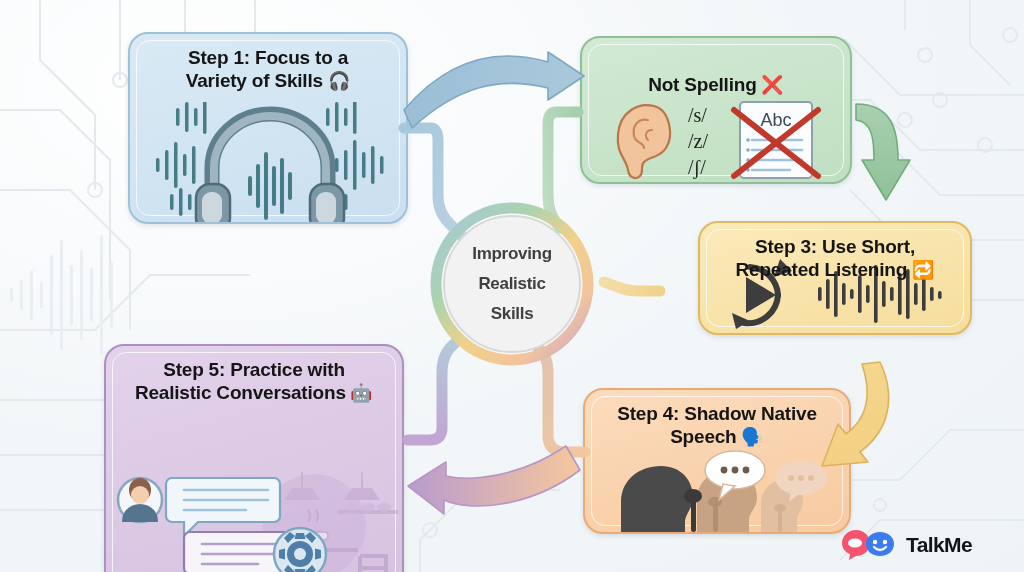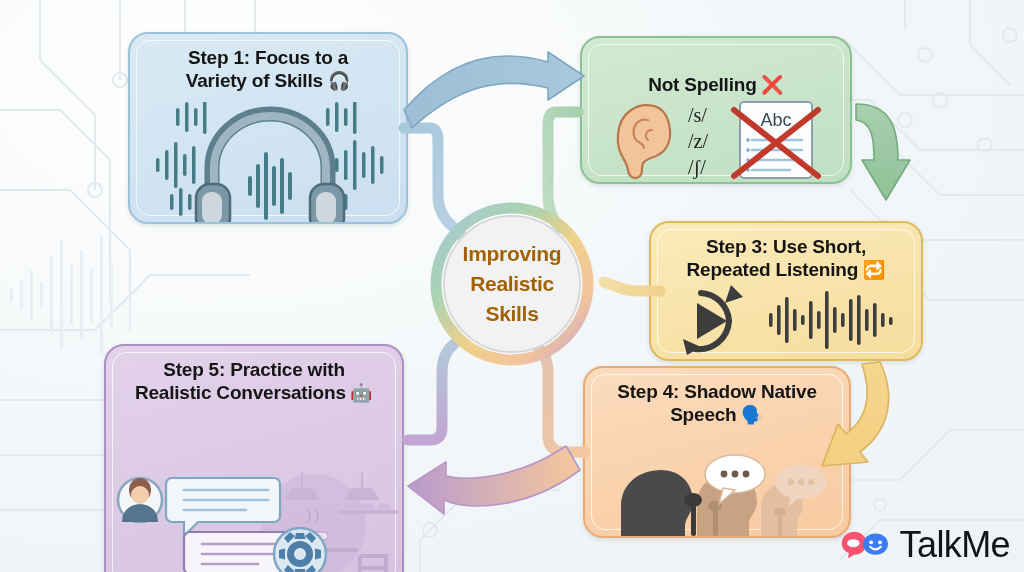--- a/index.html
+++ b/index.html
@@ -30,45 +30,45 @@
     letter-spacing:-.2px;z-index:3;
   }
   .card .art{position:absolute;left:0;right:0;bottom:0;z-index:2;}
 
   .c1{left:128px;top:32px;width:280px;height:192px;
       background:linear-gradient(165deg,#d9eaf4 0%,#cadff0 100%);
       border:2.5px solid #9dc2d8;}
   .c2{left:580px;top:36px;width:272px;height:148px;
       background:linear-gradient(165deg,#d2ead3 0%,#bfdfc2 100%);
       border:2.5px solid #8dc195;}
-  .c3{left:649px;top:221px;width:274px;height:140px;
+  .c3{left:698px;top:221px;width:274px;height:114px;
       background:linear-gradient(165deg,#fbeaba 0%,#f5dd9c 100%);
       border:2.5px solid #dfb95f;}
-  .c4{left:583px;top:366px;width:268px;height:172px;
+  .c4{left:583px;top:388px;width:268px;height:146px;
       background:linear-gradient(165deg,#fbdcbd 0%,#f8caa0 100%);
       border:2.5px solid #e8ab77;}
   .c5{left:104px;top:344px;width:300px;height:248px;
       background:linear-gradient(165deg,#e3d2ea 0%,#d6c2e0 100%);
       border:2.5px solid #ad8fc2;}
 
   .emoji{font-size:18px;}
 
   
   .hub{position:absolute;left:418px;top:202px;width:188px;height:164px;z-index:6;}
   .hub-label{
     position:absolute;inset:0;display:flex;flex-direction:column;
     align-items:center;justify-content:center;
-    font-size:21px;line-height:30px;font-weight:bold;color:#a16207;
+    font-size:17px;line-height:30px;font-weight:bold;color:#404040;
     text-align:center;letter-spacing:-.3px;
   }
 
   
   .logo{position:absolute;left:840px;top:526px;width:170px;height:38px;z-index:8;
         display:flex;align-items:center;gap:8px;}
-  .logo-text{font-size:36px;font-weight:normal;color:#12141c;letter-spacing:-.6px;}
+  .logo-text{font-size:21px;font-weight:bold;color:#12141c;letter-spacing:-.6px;}
 </style>
 </head>
 <body>
 
 <div id="stage">
 
   <div class="bg-base"></div>
 
   <svg class="bg-svg" width="1024" height="572" viewBox="0 0 1024 572">
     <g stroke="#e3eaee" stroke-width="2" fill="none">

